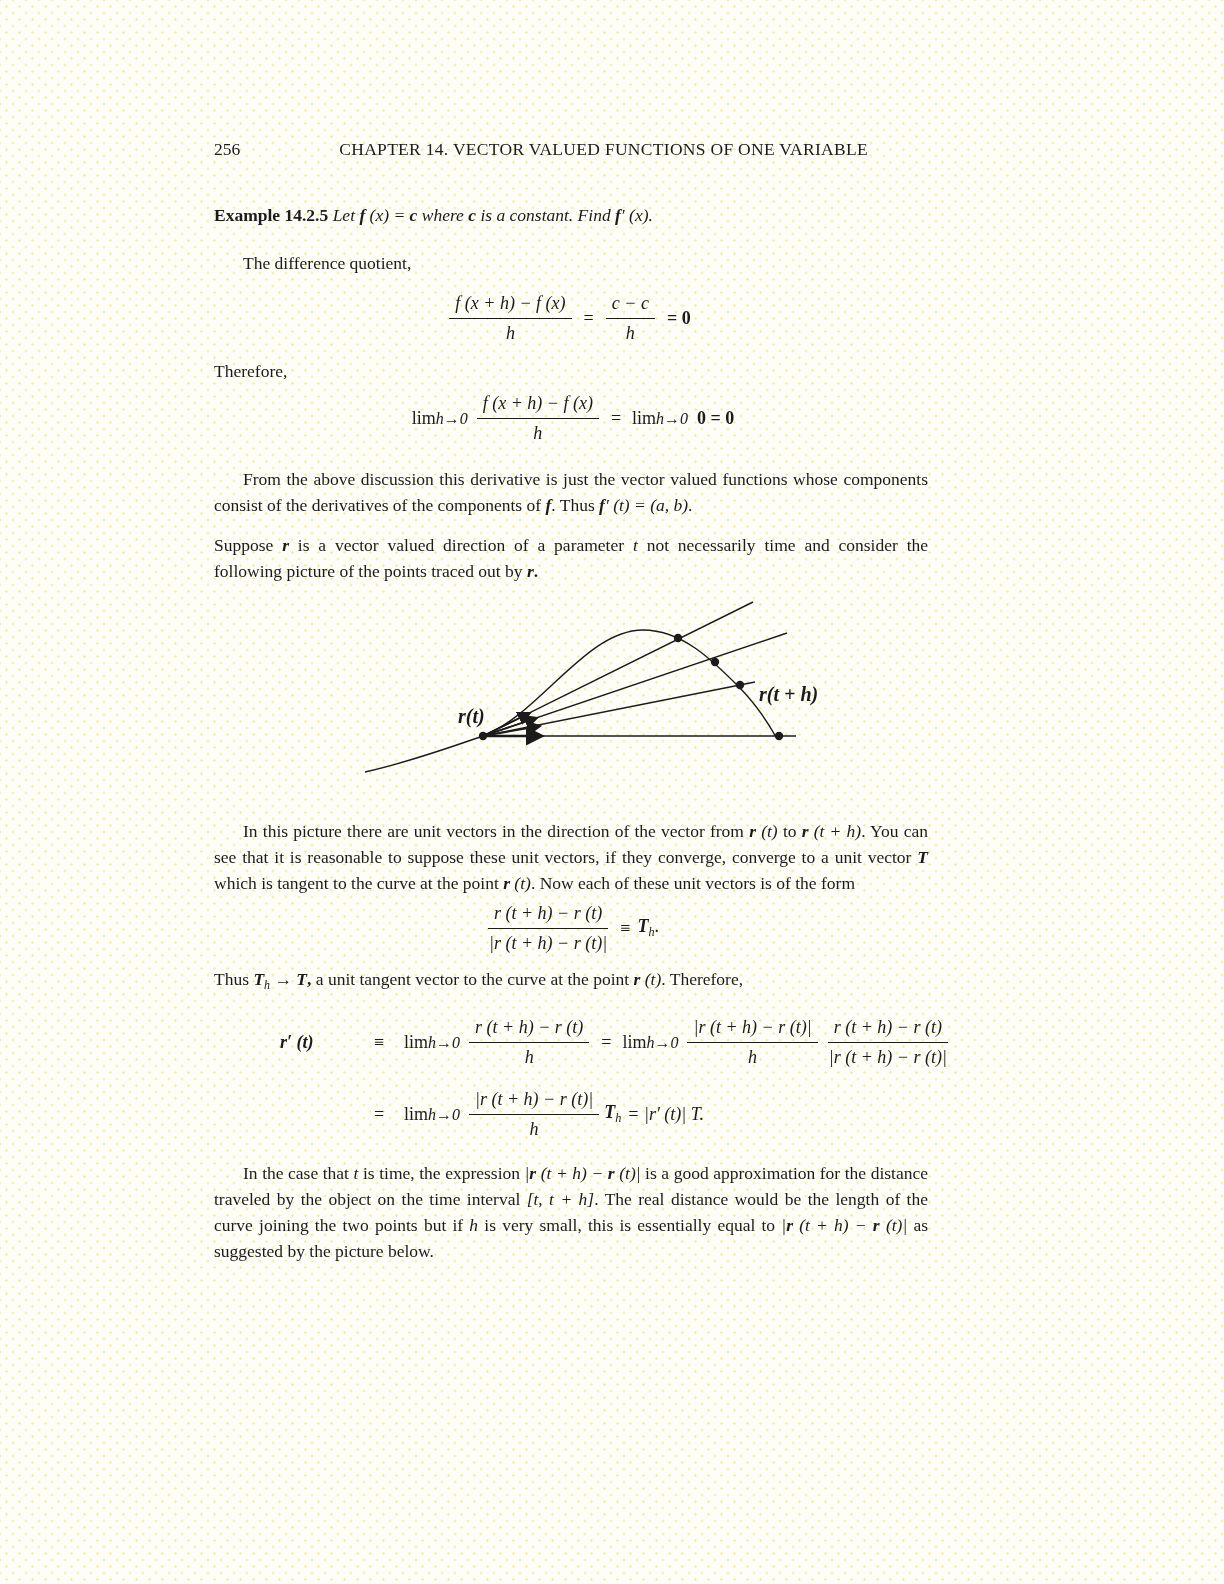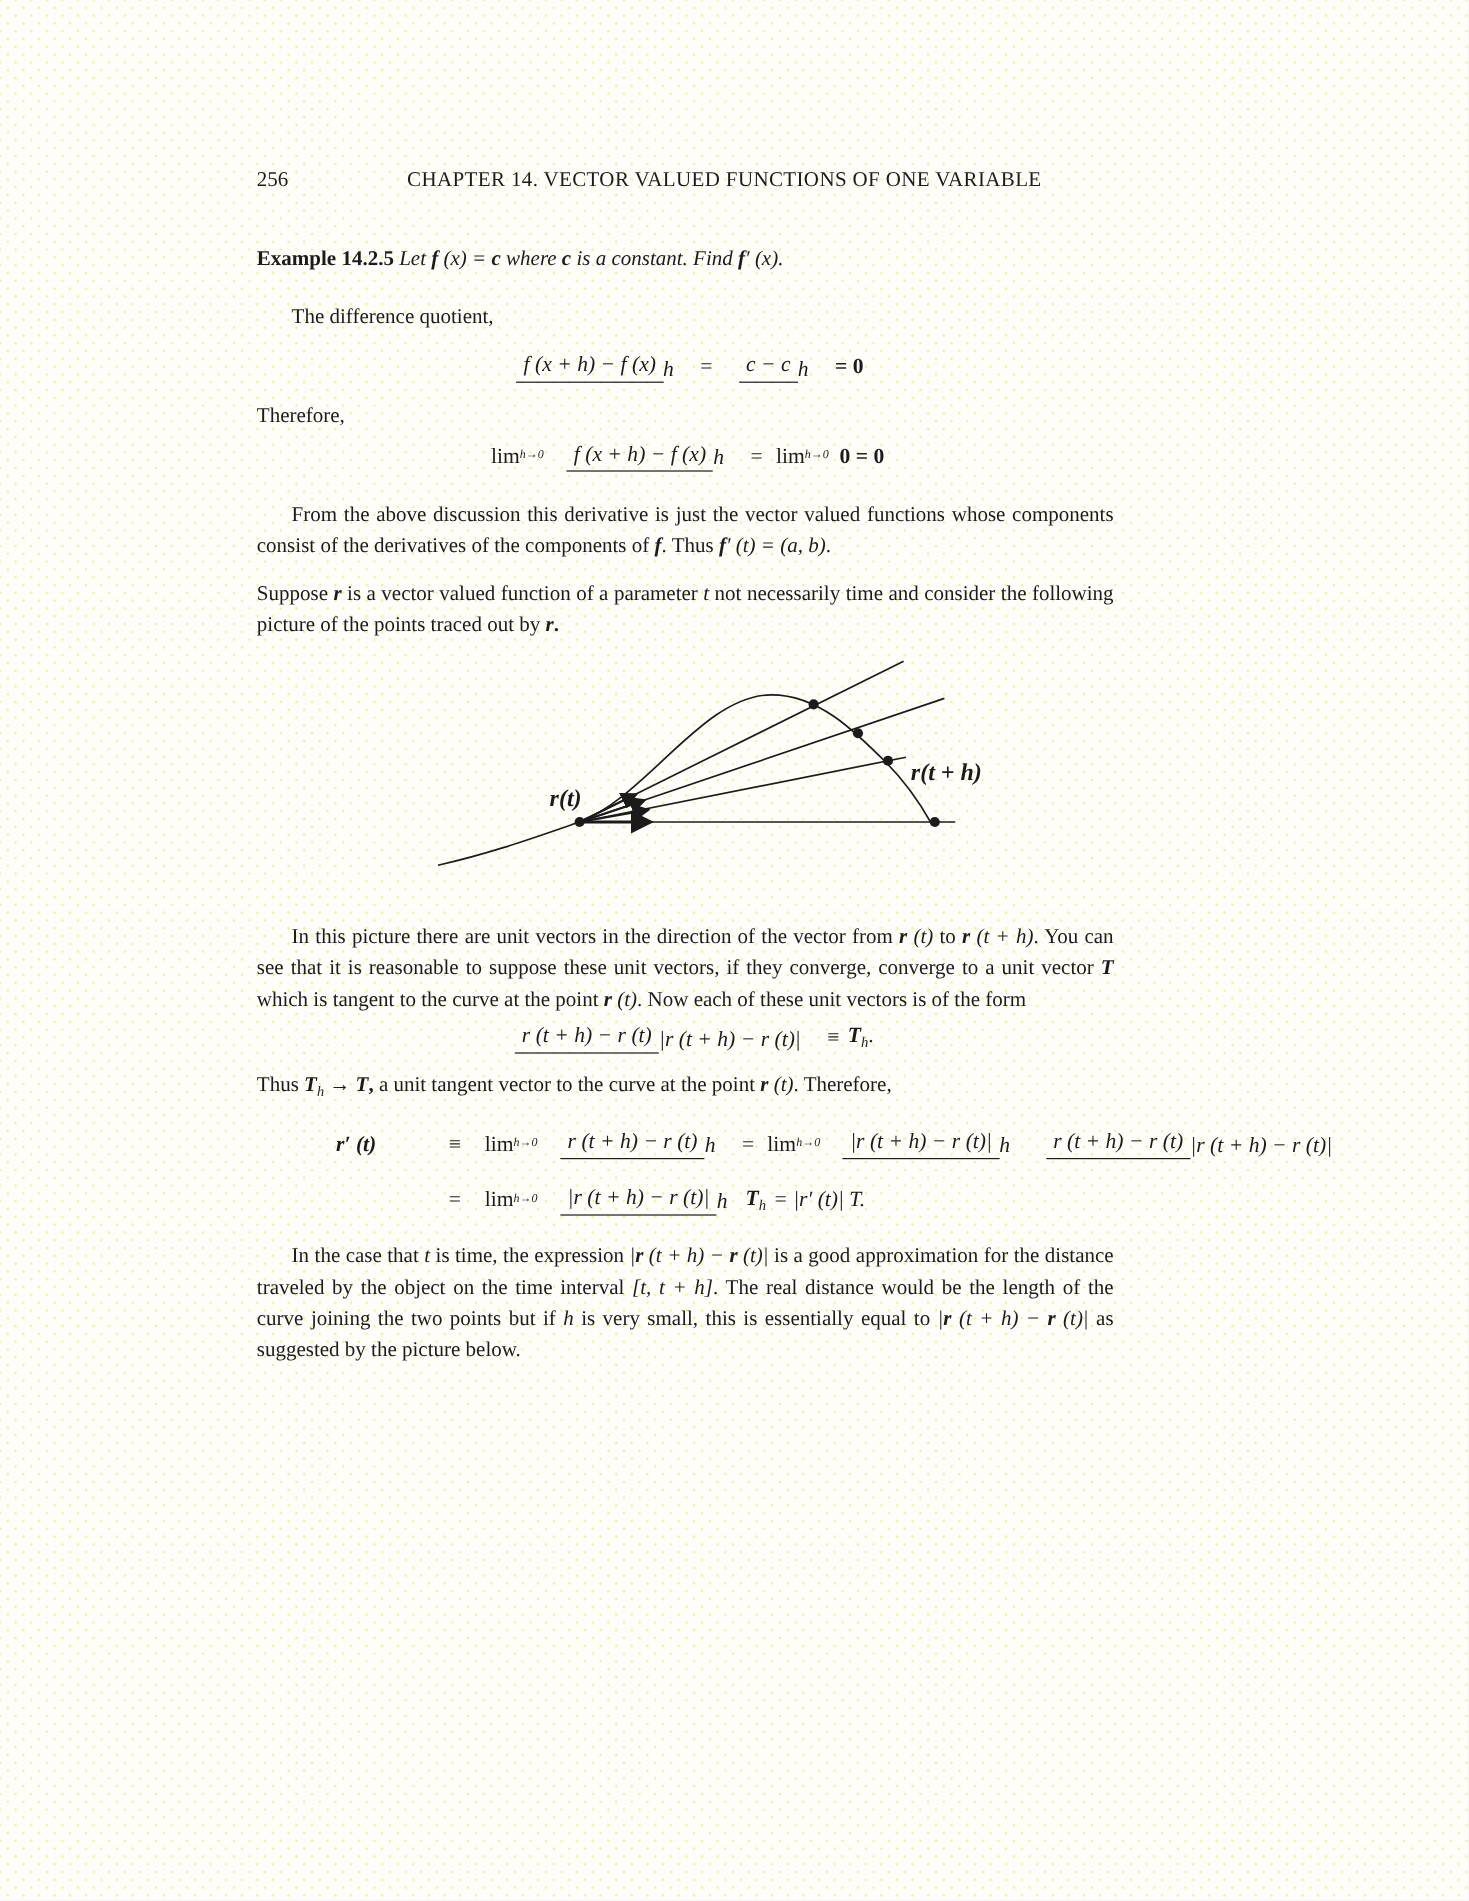--- a/index.html
+++ b/index.html
@@ -27,26 +27,26 @@
   .bi{font-weight:bold;font-style:italic;}
   .sub{font-size:68%;font-style:italic;vertical-align:-0.35em;font-weight:normal;}
   .pagehead{display:flex;align-items:baseline;}
   .pagehead .chap{margin-left:99px;letter-spacing:0.3px;}
   h2.sechead{margin:30px 0 0 0;font-size:20.5px;line-height:26px;font-weight:bold;}
   h2.sechead .secnum{margin-right:28px;}
   
   .eq{display:flex;align-items:center;justify-content:center;font-size:18px;line-height:1.25;}
   .math{font-style:italic;}
   .rel{margin:0 7px;font-style:normal;}
-  .frac{display:inline-flex;flex-direction:row;align-items:center;margin:0 15px;vertical-align:middle;}
+  .frac{display:inline-flex;flex-direction:column;align-items:center;margin:0 5px;vertical-align:middle;}
   .frac .fnum{padding:0 6px 3px 6px;border-bottom:1.4px solid #1b1b1b;text-align:center;white-space:nowrap;}
   .frac .fden{padding-top:3px;text-align:center;white-space:nowrap;}
   .lim{display:inline-flex;flex-direction:row;align-items:center;margin:0 4px;}
   .lim .limmain{font-style:normal;}
-  .lim .limsub{font-size:10px;font-style:italic;line-height:13px;}
+  .lim .limsub{font-size:16px;font-style:italic;line-height:13px;}
   .prod{white-space:nowrap;}
   
   .eqalign{display:grid;grid-template-columns:78px 42px auto;row-gap:20px;align-items:center;font-size:18px;line-height:1.25;margin-left:66px;}
   .eqalign .rest{display:flex;align-items:center;}
   .eqalign .relcell{text-align:center;font-style:normal;}
   
   .fig{margin:6px 0 0 146px;width:480px;height:198px;}
   .fig svg{display:block;}
   .figlabel{font:italic bold 20px "Liberation Serif", serif;fill:#1b1b1b;}
 </style>
@@ -94,21 +94,21 @@
         <span class="limmain">lim</span>
         <span class="limsub">h→0</span>
       </span>
       <span class="b" style="margin-left:5px">0 = 0</span>
     </div>
 
 
     <p class="indent" style="margin-top:22px"><span>From the above discussion this derivative is just the vector valued functions whose components consist of the derivatives of the components of </span><span class="bi">f</span><span>. Thus </span><span class="bi">f</span><span class="i">′ (t) = (a, b)</span><span>.</span></p>
 
 
-    <p style="margin-top:14px"><span>Suppose </span><span class="bi">r</span><span> is a vector valued function of a parameter </span><span class="i">t</span><span> not necessarily time and consider the following picture of the points traced out by </span><span class="bi">r</span><span class="b">.</span></p>
+    <p style="margin-top:14px"><span>Suppose </span><span class="bi">r</span><span> is a vector valued direction of a parameter </span><span class="i">t</span><span> not necessarily time and consider the following picture of the points traced out by </span><span class="bi">r</span><span class="b">.</span></p>
 
     <div class="fig">
       <svg width="480" height="198" viewBox="0 0 480 198">
         <defs>
           <marker id="arrow" viewBox="0 0 10 10" refX="8.5" refY="5" markerWidth="8" markerHeight="8" orient="auto-start-reverse">
             <path d="M0,0 L10,5 L0,10 z" fill="#1b1b1b"></path>
           </marker>
         </defs>
 
         <path d="M 5 182 C 50 172, 88 158, 123 146 C 180 124, 226 40, 283 40 C 322 40, 352 70, 378 96 C 394 112, 407 131, 416 147" fill="none" stroke="#1b1b1b" stroke-width="1.4"></path>

